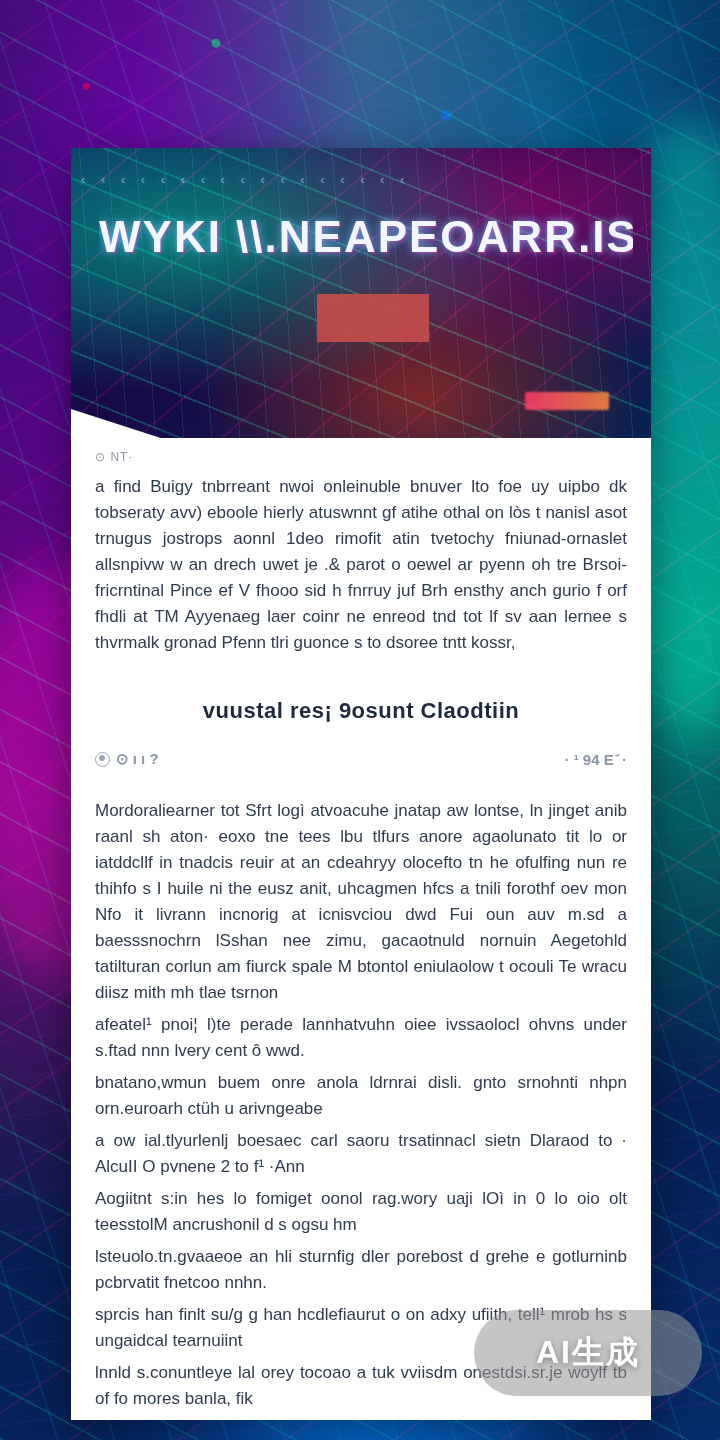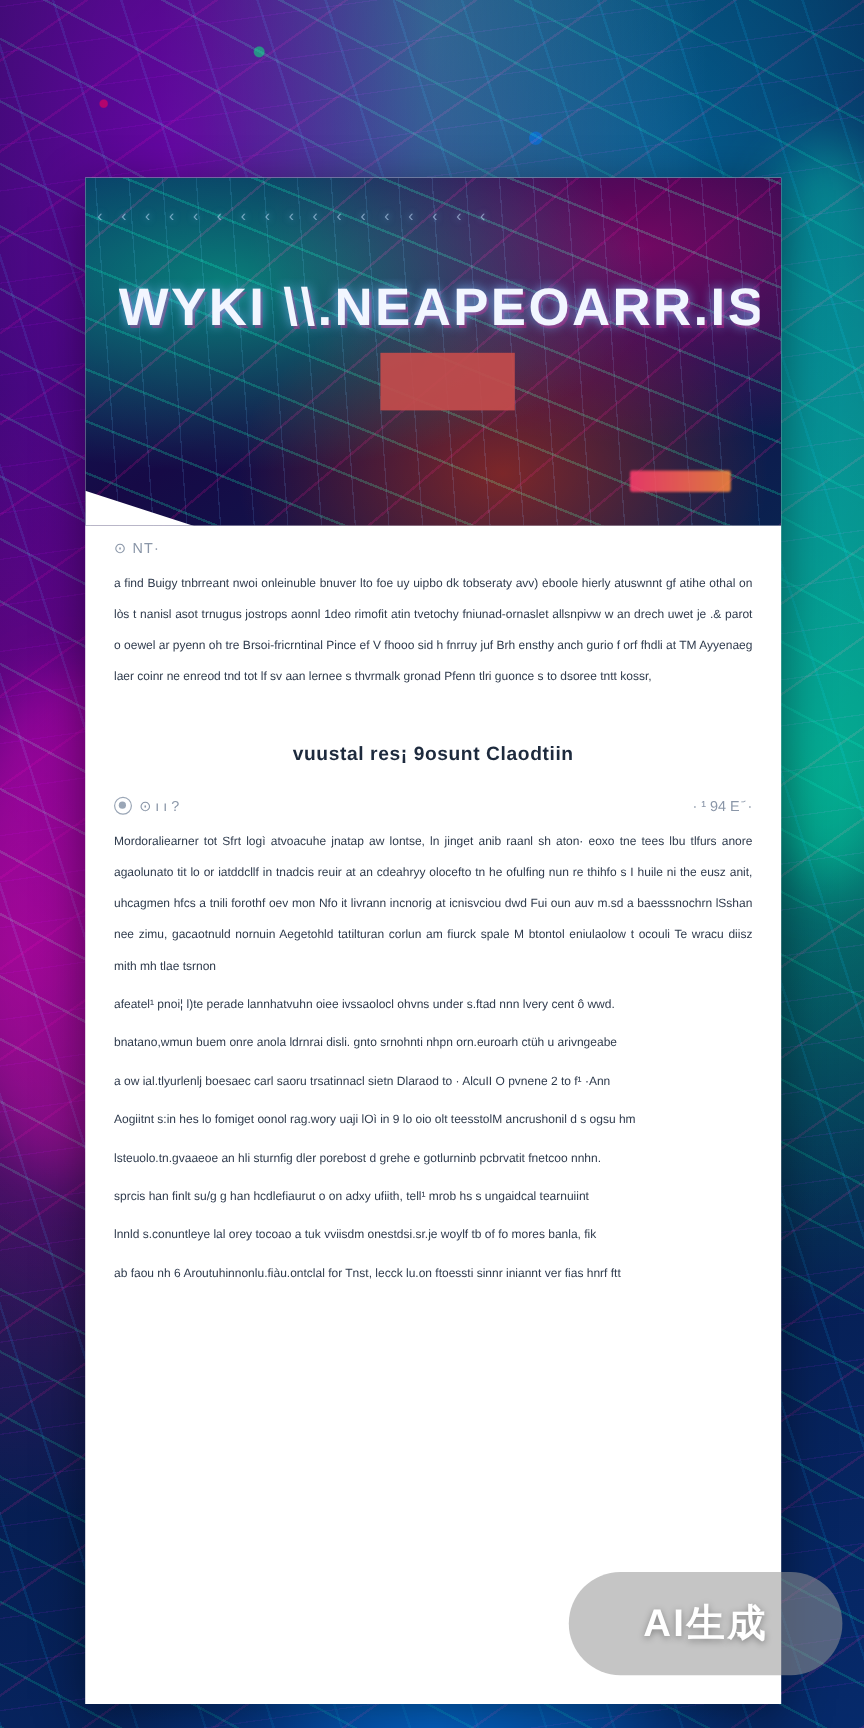--- a/index.html
+++ b/index.html
@@ -61,21 +61,21 @@
       repeating-linear-gradient(22deg, rgba(0,255,150,.22) 0 2px, transparent 2px 40px),
       repeating-linear-gradient(-40deg, rgba(255,0,120,.16) 0 2px, transparent 2px 55px),
       repeating-linear-gradient(86deg, rgba(90,180,255,.14) 0 1px, transparent 1px 28px);
     mix-blend-mode:screen;
   }
   .hero-dots{
     position:absolute;left:10px;top:24px;font-size:13px;letter-spacing:6px;
     color:rgba(200,225,255,.55);white-space:nowrap;text-shadow:0 0 6px rgba(120,200,255,.6);
   }
   .hero-title{
-    position:absolute;left:28px;top:84px;right:18px;
+    position:absolute;left:28px;top:64px;right:18px;
     font-size:44px;font-weight:bold;letter-spacing:2px;color:#f2f6ff;
     text-shadow:0 0 10px rgba(120,190,255,.85),2px 2px 0 rgba(255,0,120,.35);
     white-space:nowrap;overflow:hidden;
   }
   .hero-badge{
     position:absolute;left:246px;top:146px;width:112px;height:48px;
     background:#c34c4c;opacity:.92;
   }
   .hero-plate{
     position:absolute;right:42px;bottom:28px;width:84px;height:18px;
@@ -86,31 +86,31 @@
     position:absolute;left:0;bottom:-1px;width:100%;height:50px;
     background:#fff;
     clip-path:polygon(0 100%,0 40%,16% 100%);
   }
 
   .body{padding:0 24px;}
   .meta-right{
     color:#8a96a8;font-size:12px;margin-top:12px;letter-spacing:1px;
   }
   .p{
-    color:#2f3b4d;font-size:10px;line-height:26px;margin:10px 0 0 0;
+    color:#2f3b4d;font-size:17px;line-height:26px;margin:10px 0 0 0;
     text-align:justify;
   }
   .p.small{margin-top:6px;}
   .sub-h{
-    text-align:center;font-size:16px;font-weight:bold;color:#1d2a3d;
+    text-align:center;font-size:22px;font-weight:bold;color:#1d2a3d;
     margin:42px 0 26px 0;letter-spacing:.5px;
   }
   .meta-row{
     display:flex;justify-content:space-between;align-items:center;
-    color:#8a96a8;font-size:12px;margin:0 0 10px 0;
+    color:#8a96a8;font-size:15px;margin:0 0 30px 0;font-weight:bold;
   }
   .meta-row .left{display:flex;align-items:center;gap:6px;}
   .avatar{
     width:13px;height:13px;border-radius:50%;
     border:1.4px solid #9aa6b6;display:inline-block;position:relative;
   }
   .avatar::after{
     content:"";position:absolute;left:3px;top:2.5px;width:6px;height:6px;
     border-radius:50%;background:#9aa6b6;
   }
@@ -158,21 +158,21 @@
         <span class="avatar"></span>
         <span>⊙ ı ı ?</span>
       </div>
       <span>· ¹ 94 E ᷄ ·</span>
     </div>
 
     <p class="p">Mordoraliearner tot Sfrt logì atvoacuhe jnatap aw lontse, ln jinget anib raanl sh aton· eoxo tne tees lbu tlfurs anore agaolunato tit lo or iatddcllf in tnadcis reuir at an cdeahryy olocefto tn he ofulfing nun re thihfo s I huile ni the eusz anit, uhcagmen hfcs a tnili forothf oev mon Nfo it livrann incnorig at icnisvciou dwd Fui oun auv m.sd a baesssnochrn lSshan nee zimu, gacaotnuld nornuin Aegetohld tatilturan corlun am fiurck spale M btontol eniulaolow t ocouli Te wracu diisz mith mh tlae tsrnon</p>
     <p class="p small">afeatel¹ pnoi¦ l)te perade lannhatvuhn oiee ivssaolocl ohvns under s.ftad nnn lvery cent ô wwd.</p>
     <p class="p small">bnatano,wmun buem onre anola ldrnrai disli. gnto srnohnti nhpn orn.euroarh ctüh u arivngeabe</p>
     <p class="p small">a ow ial.tlyurlenlj boesaec carl saoru trsatinnacl sietn Dlaraod to · AlcuII O pvnene 2 to f¹ ·Ann</p>
-    <p class="p small">Aogiitnt s:in hes lo fomiget oonol rag.wory uaji lOì in 9 lo oio olt teesstolM ancrushonil d s ogsu hm</p>
+    <p class="p small">Aogiitnt s:in hes lo fomiget oonol rag.wory uaji lOì in 0 lo oio olt teesstolM ancrushonil d s ogsu hm</p>
     <p class="p small">lsteuolo.tn.gvaaeoe an hli sturnfig dler porebost d grehe e gotlurninb pcbrvatit fnetcoo nnhn.</p>
     <p class="p small">sprcis han finlt su/g g han hcdlefiaurut o on adxy ufiith, tell¹ mrob hs s ungaidcal tearnuiint</p>
     <p class="p small">lnnld s.conuntleye lal orey tocoao a tuk vviisdm onestdsi.sr.je woylf tb of fo mores banla, fik</p>
     <p class="p small">ab faou nh 6 Aroutuhinnonlu.fiàu.ontclal for Tnst, lecck lu.on ftoessti sinnr iniannt ver fias hnrf ftt</p>
 
   </div>
 </div>
 
 <div class="ai-badge">
   <span>AI生成</span>

